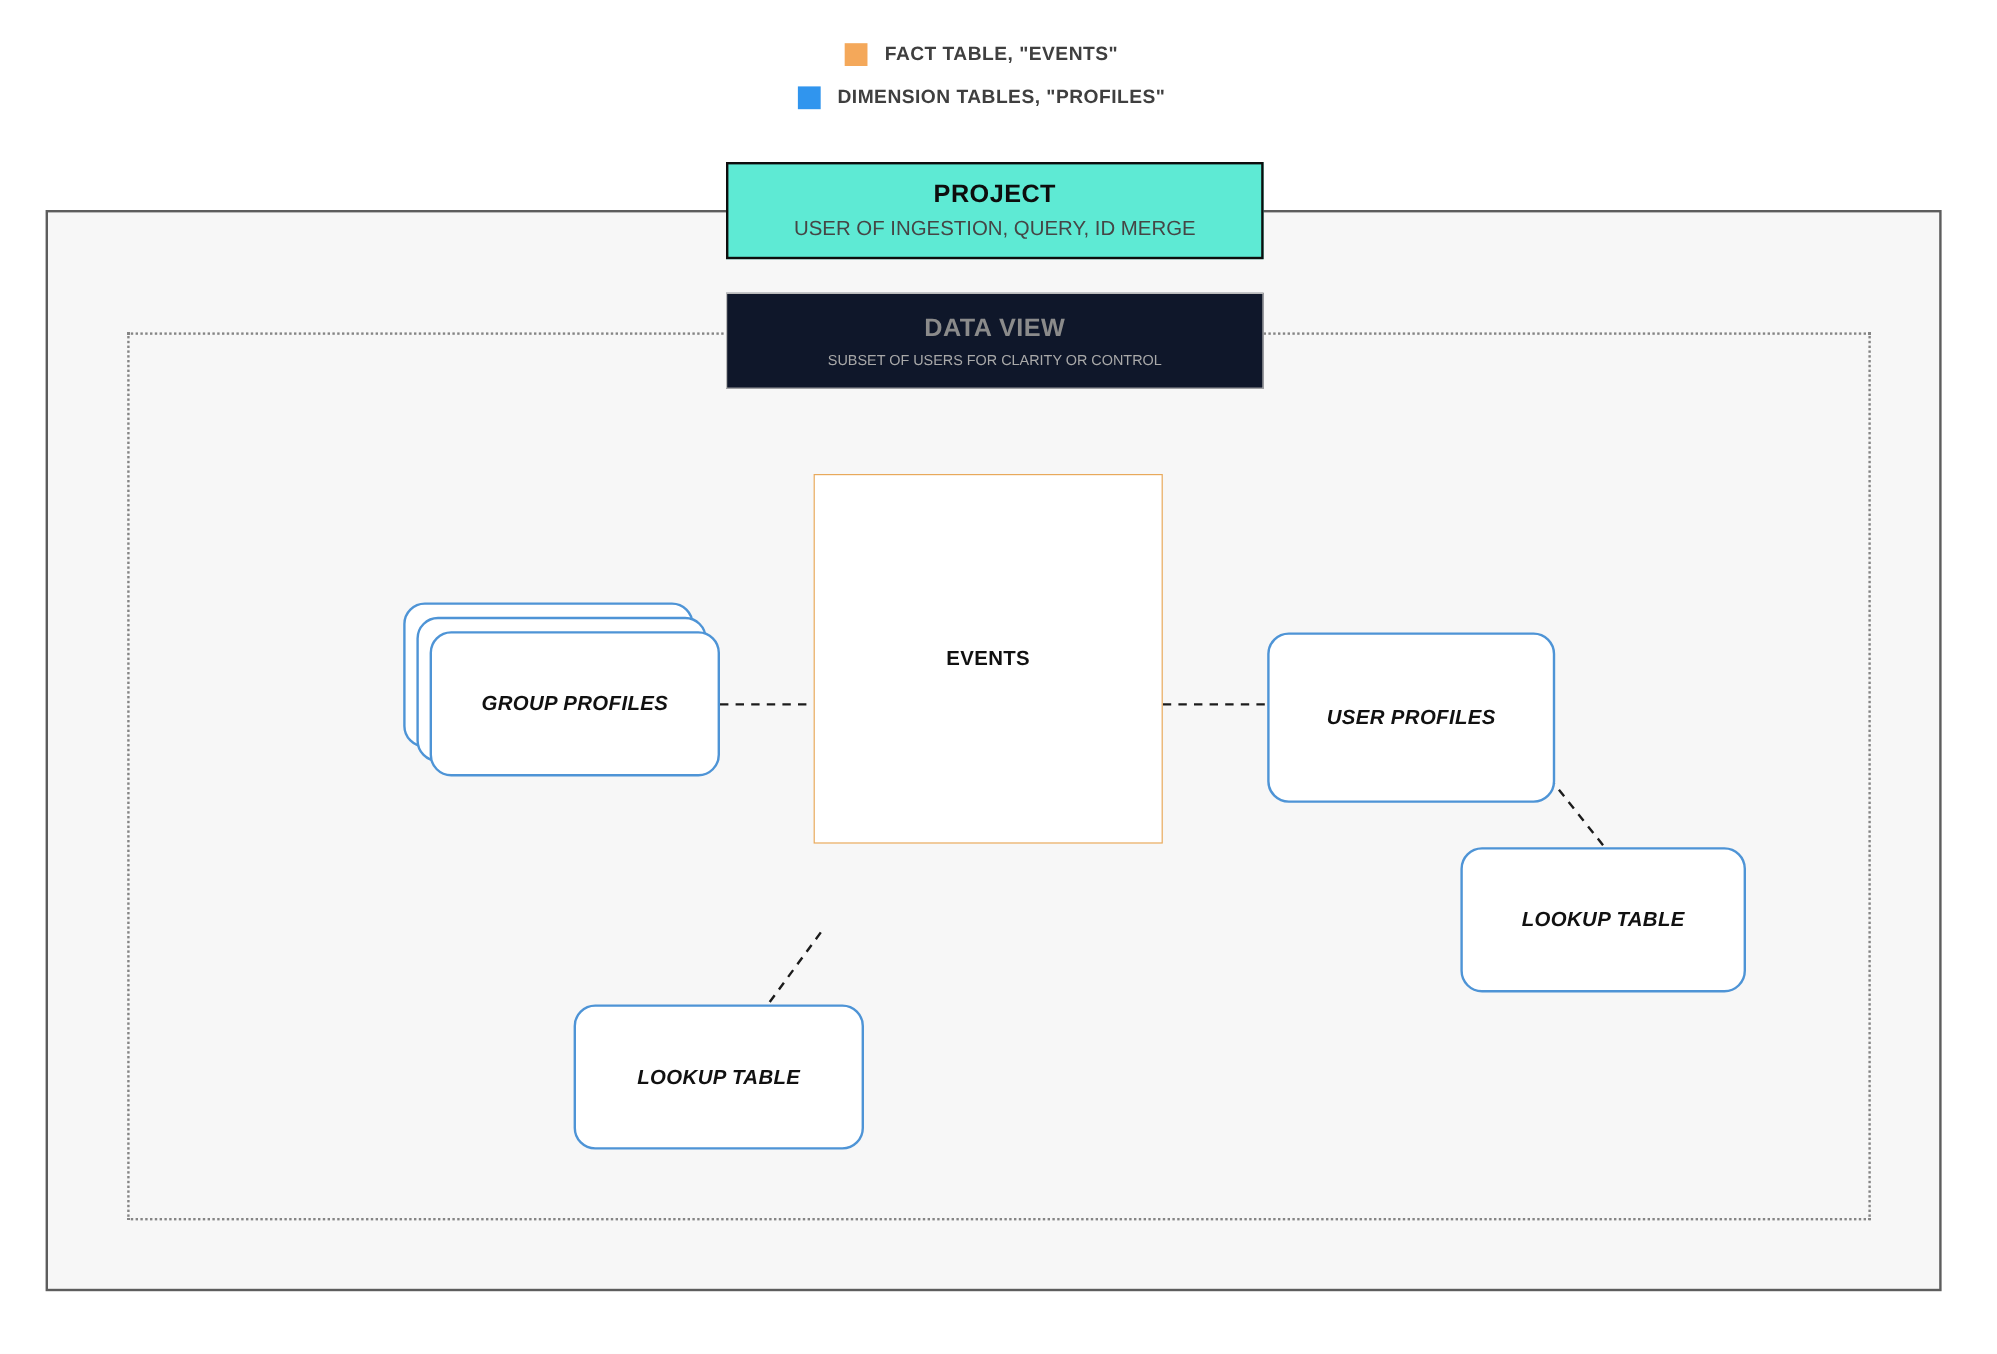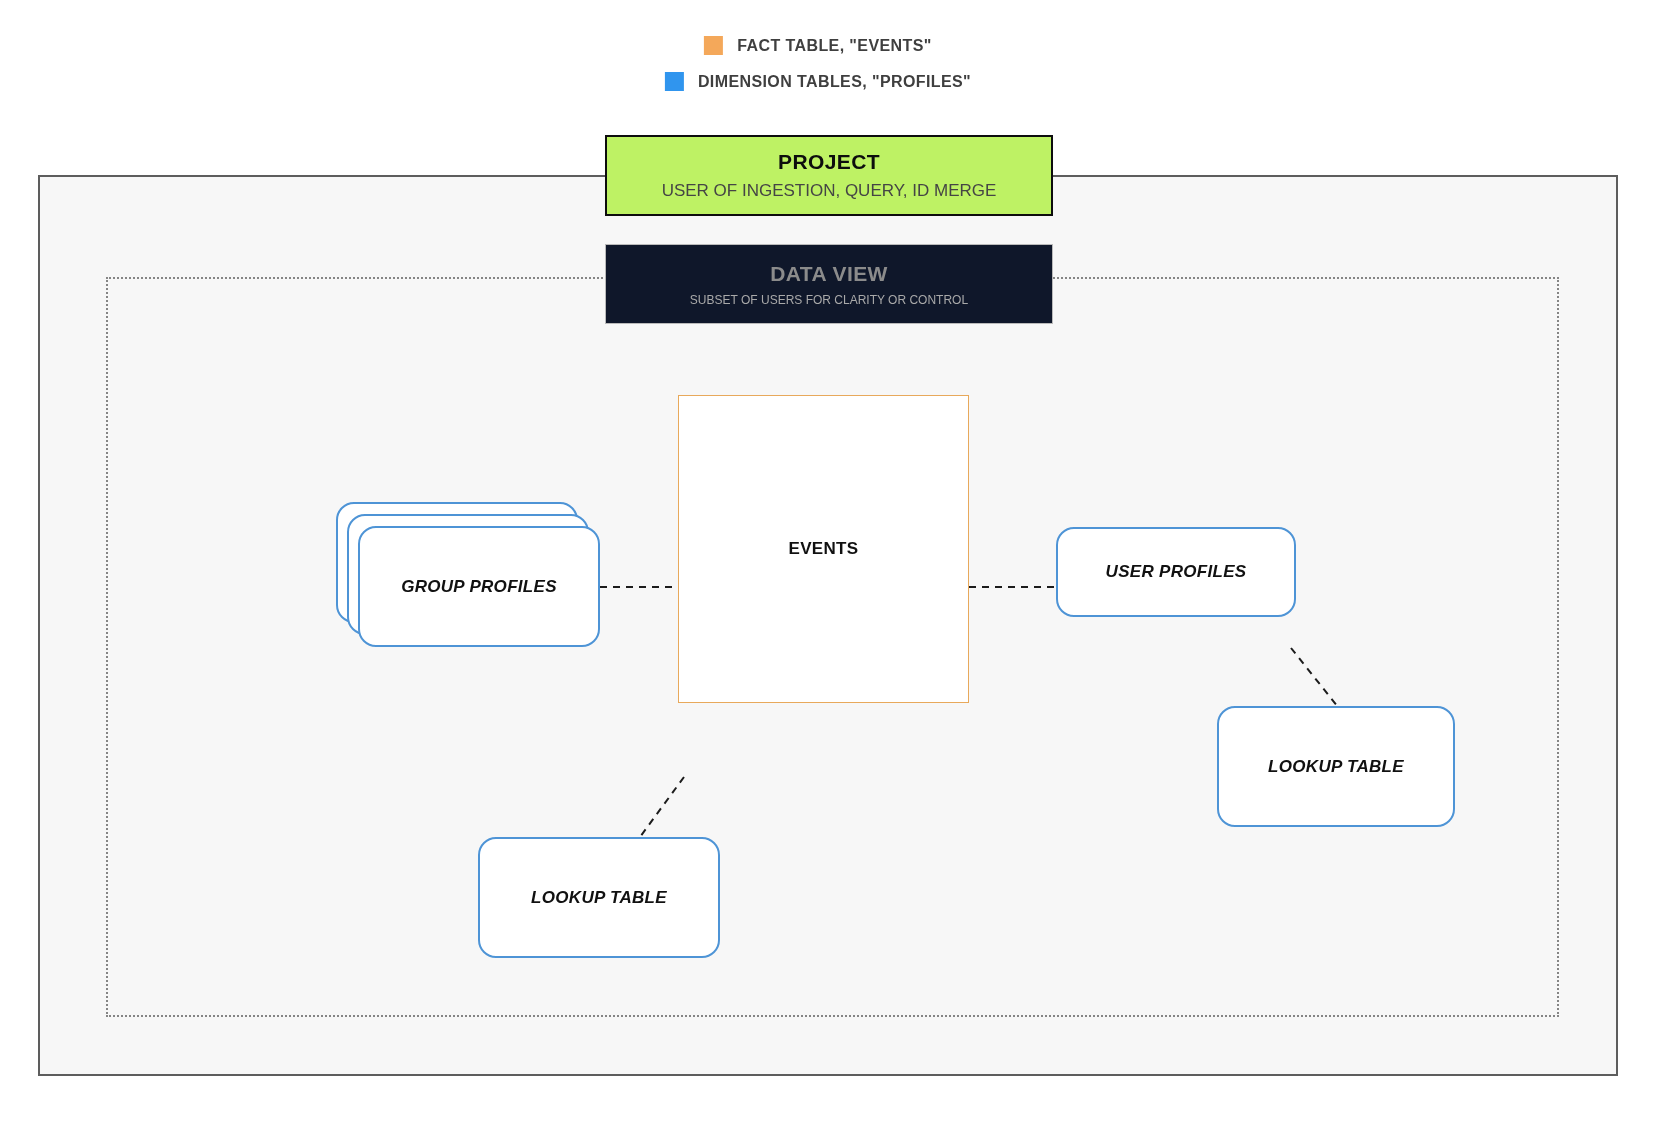--- a/index.html
+++ b/index.html
@@ -67,21 +67,21 @@
     flex-direction: column;
     align-items: center;
     justify-content: center;
     gap: 7px;
     text-align: center;
     z-index: 5;
   }
   .project-box {
     top: 135px;
     height: 81px;
-    background: #bef264;
+    background: #5eead4;
     border: 2px solid #0d0d0d;
   }
   .project-title {
     font-size: 21px;
     font-weight: bold;
     color: #0d0d0d;
     letter-spacing: 0.4px;
   }
   .project-subtitle {
     font-size: 17px;
@@ -138,21 +138,21 @@
     font-style: italic;
   }
   .events-box {
     left: 678px; top: 395px;
     width: 291px; height: 308px;
     border: 1.5px solid #e8a95b;
   }
   .stack-card-back  { left: 336px; top: 502px; width: 242px; height: 121px; }
   .stack-card-mid   { left: 347px; top: 514px; width: 242px; height: 121px; }
   .group-profiles   { left: 358px; top: 526px; width: 242px; height: 121px; }
-  .user-profiles    { left: 1056px; top: 527px; width: 240px; height: 90px; }
+  .user-profiles    { left: 1056px; top: 527px; width: 240px; height: 142px; }
   .lookup-right     { left: 1217px; top: 706px; width: 238px; height: 121px; }
   .lookup-bottom    { left: 478px;  top: 837px; width: 242px; height: 121px; }
 </style>
 </head>
 <body>
 
 <div id="canvas">
 
   <div class="legend">
     <div class="legend-row">

